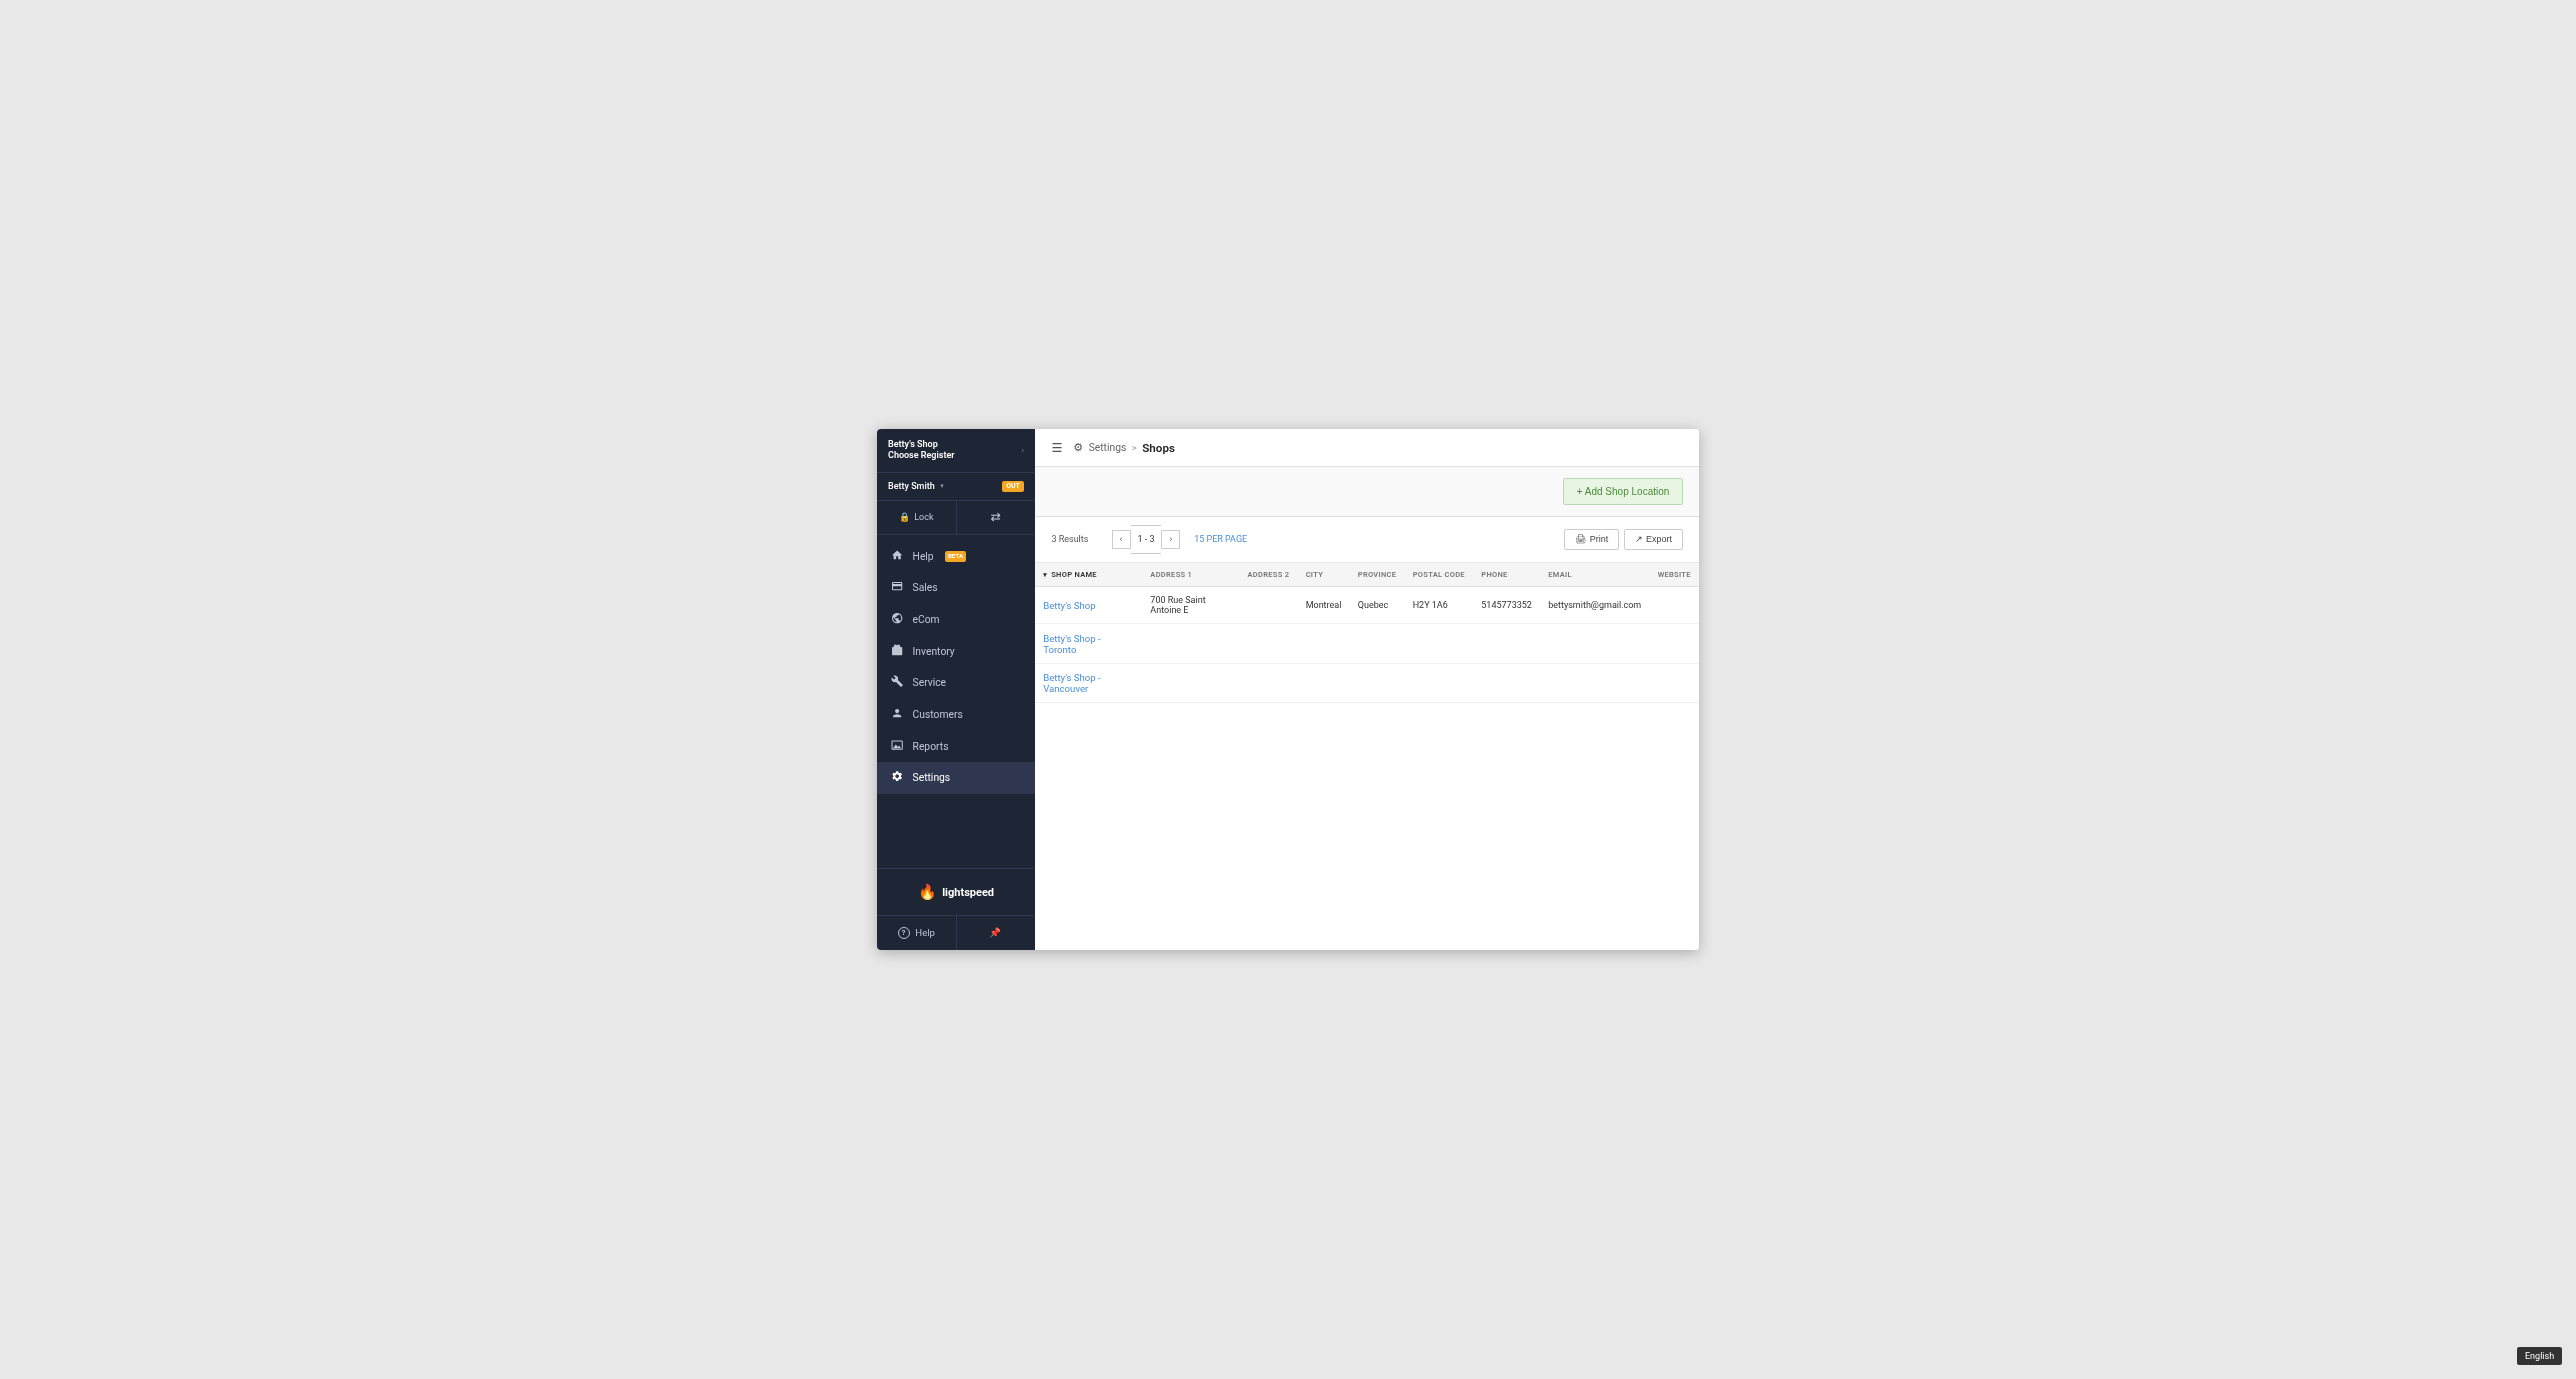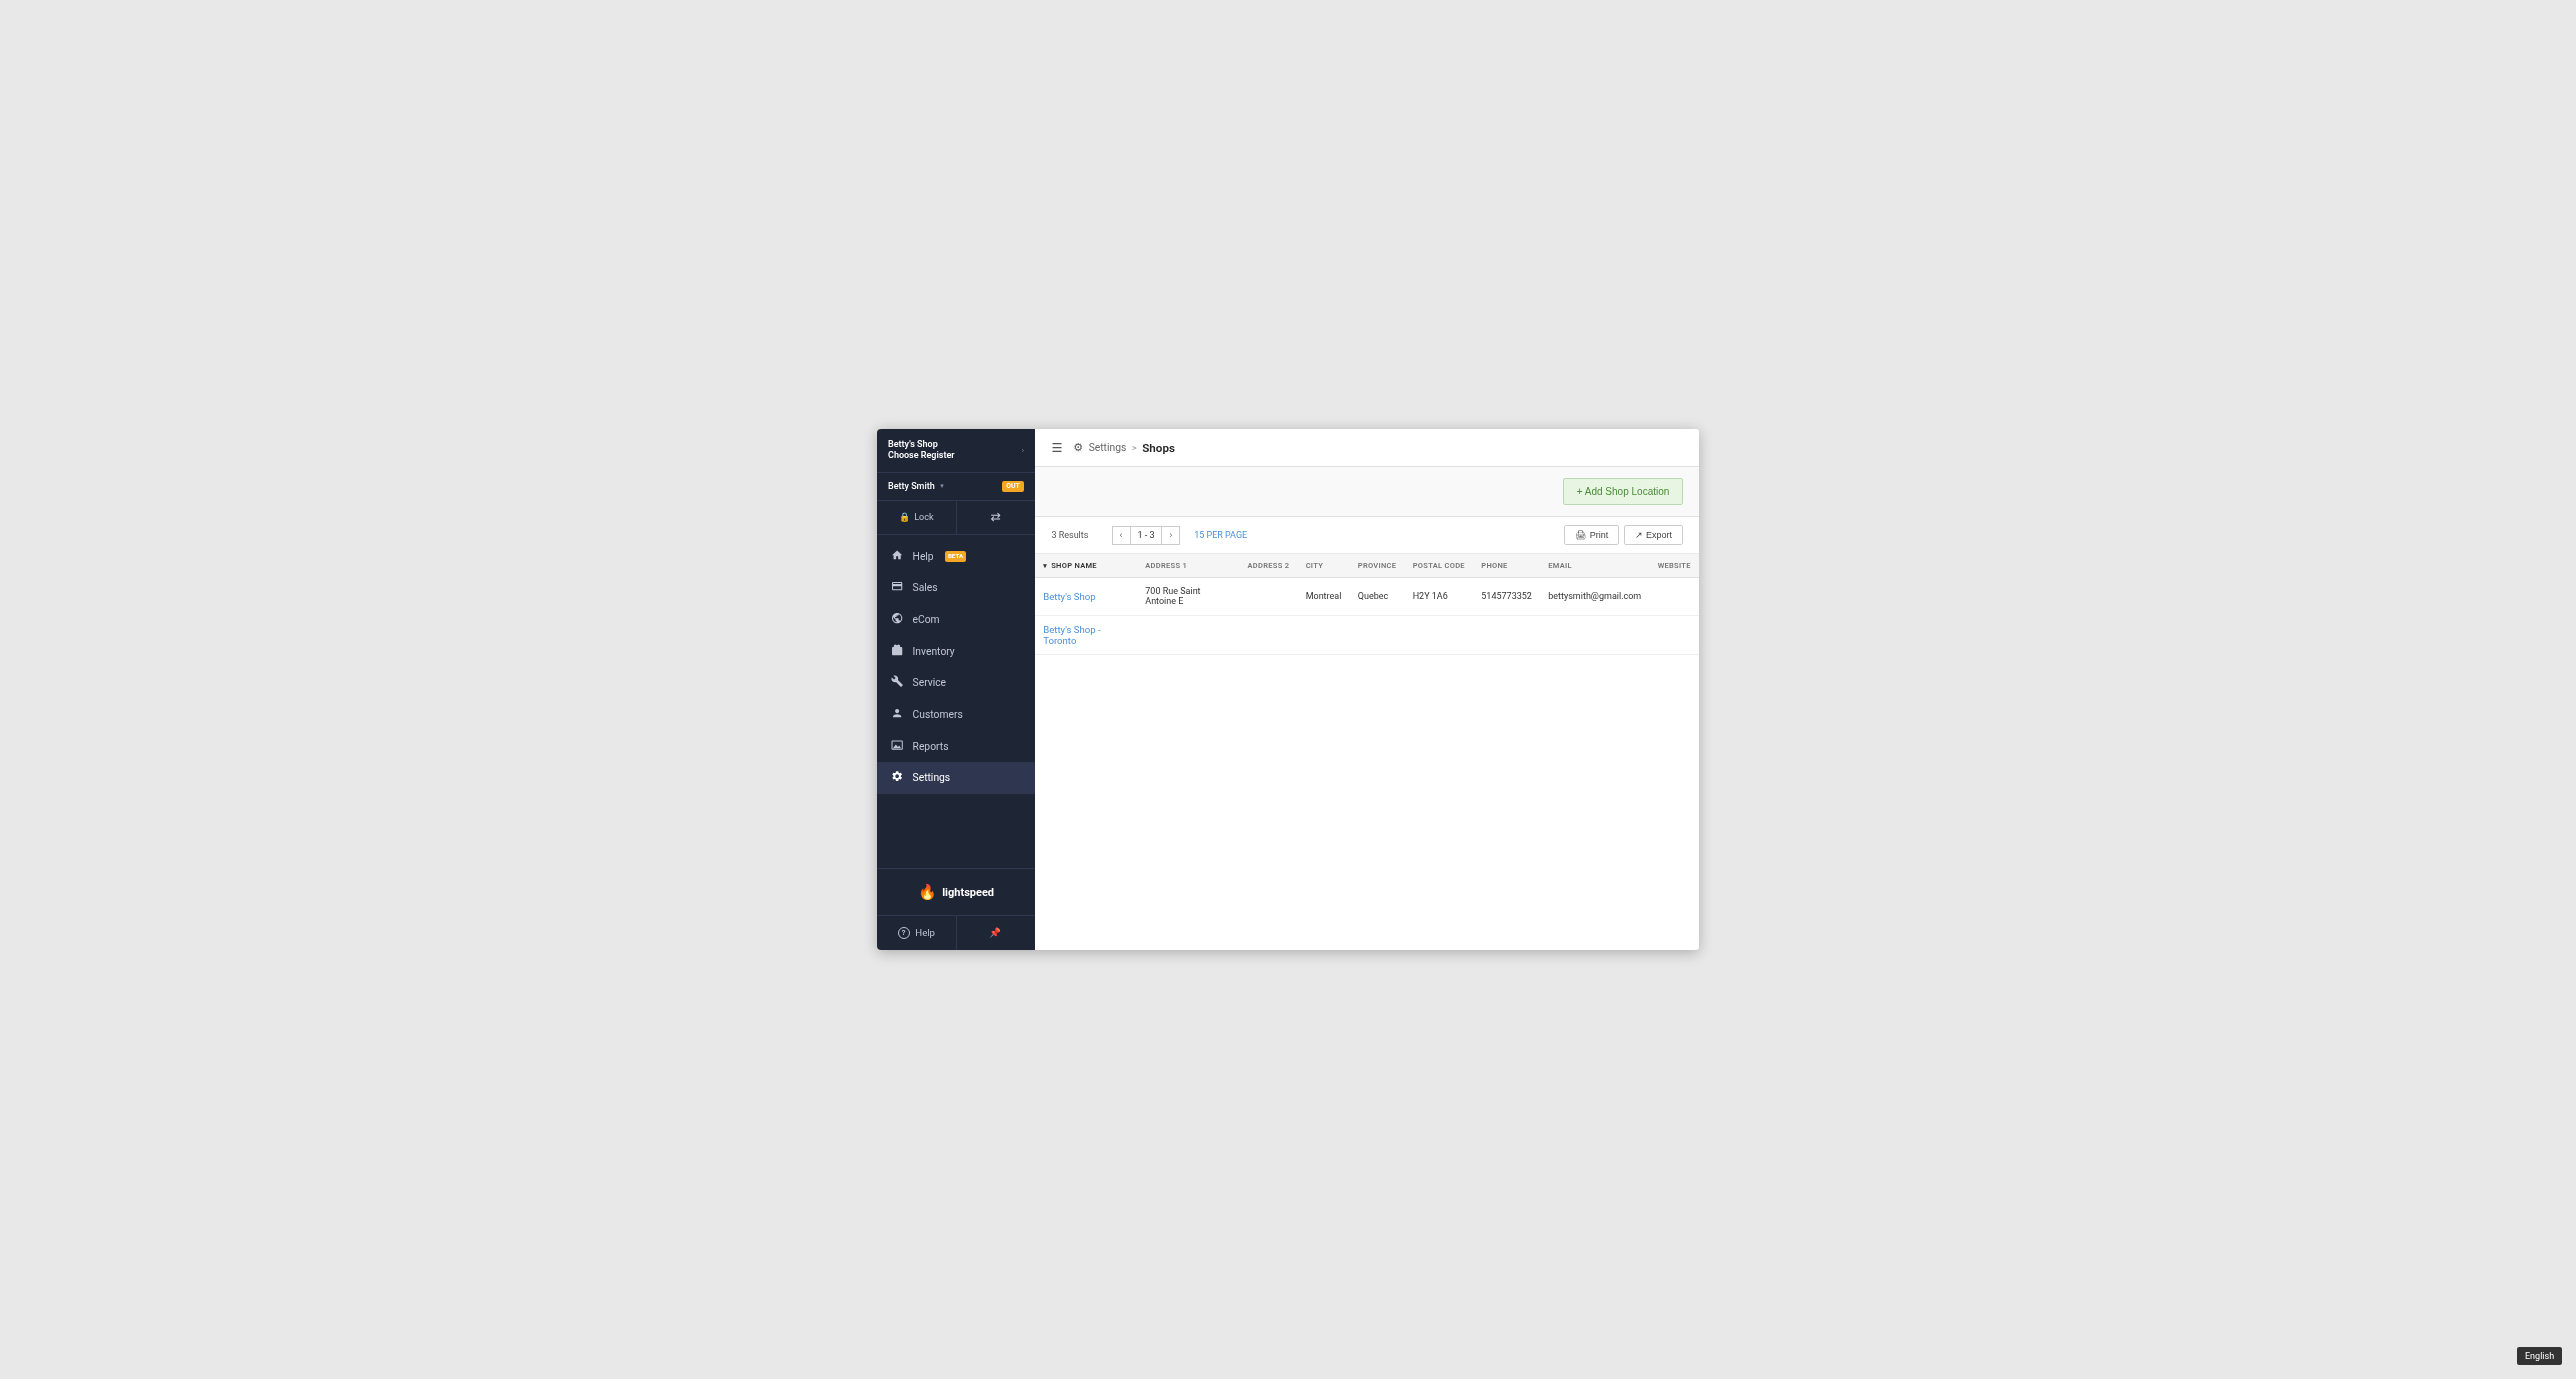--- a/index.html
+++ b/index.html
@@ -255,21 +255,21 @@
       background: #fff;
       display: flex;
       align-items: center;
       justify-content: center;
       font-size: 8.2px;
       cursor: pointer;
       color: #555;
     }
     .page-range {
       padding: 0 6.9px;
-      height: 19px;
+      height: 29px;
       border-top: 0.7px solid #ccc;
       border-bottom: 0.7px solid #ccc;
       display: flex;
       align-items: center;
       font-size: 9px;
       color: #333;
       background: #fff;
     }
     .per-page {
       color: #4a90d9;
@@ -556,20 +556,33 @@
               <td></td>
               <td></td>
               <td></td>
               <td></td>
               <td></td>
               <td></td>
               <td></td>
               <td></td>
             </tr>
 
+            <tr>
+              <td>
+                <a class="shop-link">Betty's Shop - Vancouver</a>
+              </td>
+              <td></td>
+              <td></td>
+              <td></td>
+              <td></td>
+              <td></td>
+              <td></td>
+              <td></td>
+              <td></td>
+            </tr>
           </tbody>
         </table>
       </div>
     </div>
   </div>
 </div>
 
 <div class="language-btn">
   <span>English</span>
 </div>

